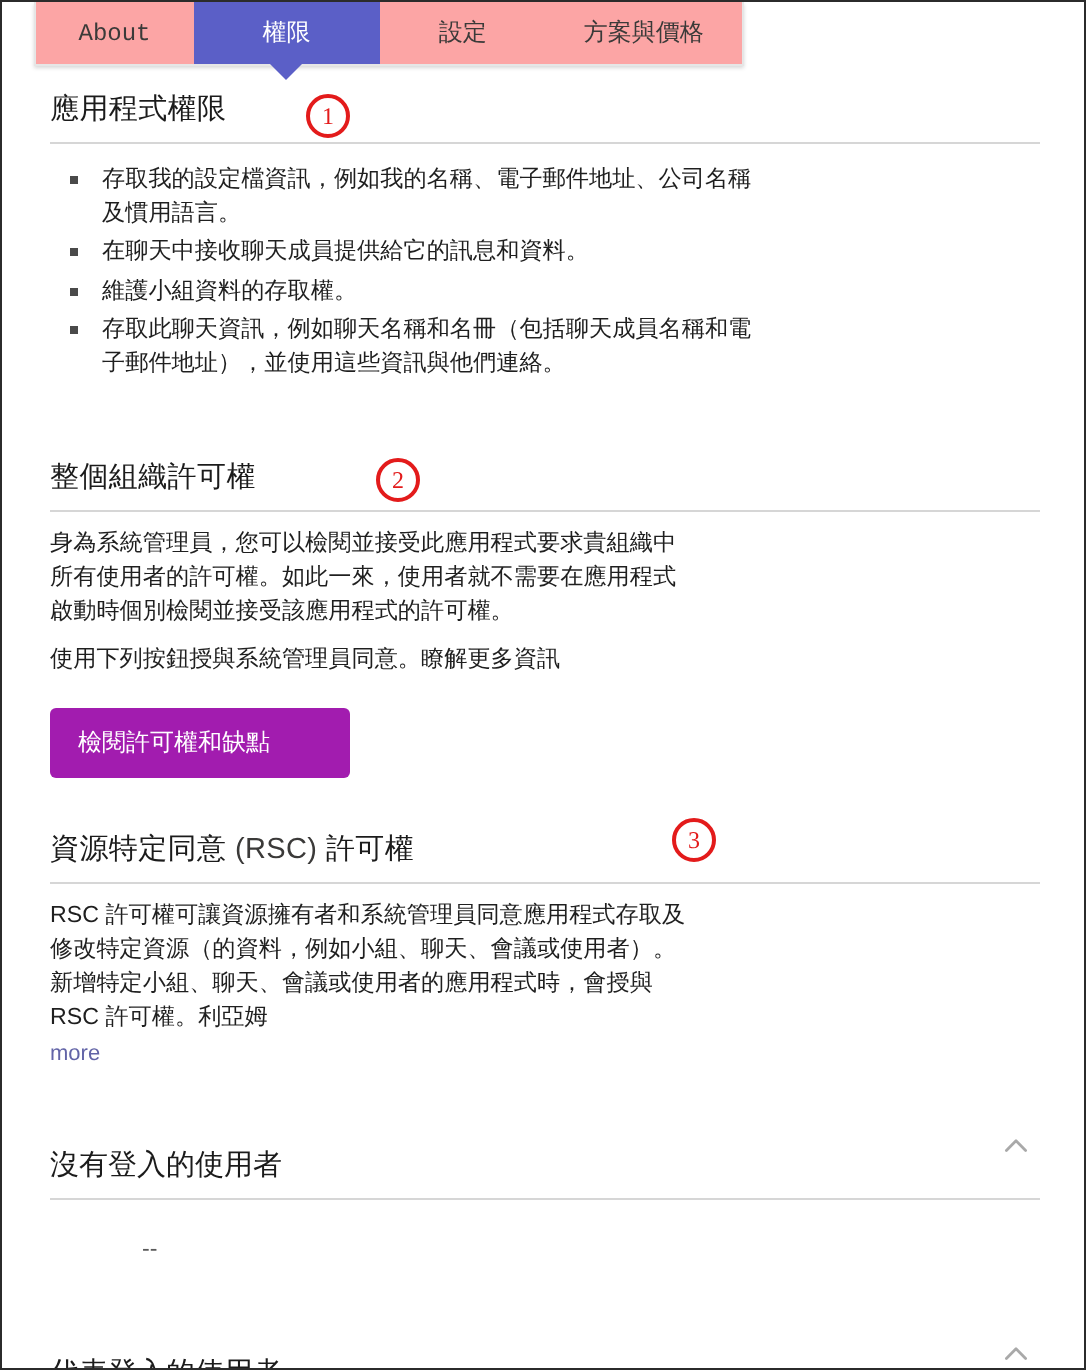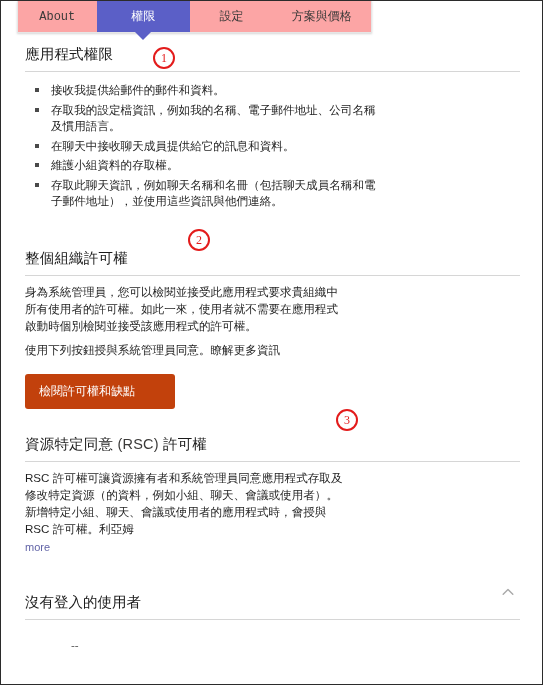--- a/index.html
+++ b/index.html
@@ -131,21 +131,21 @@
     font-size: 11px;
     color: #6264a7;
     margin-top: 2px;
     text-decoration: none;
     cursor: pointer;
   }
 
   .primary-button {
     display: inline-block;
     margin-top: 16px;
-    background: #c2410c;
+    background: #a21caf;
     color: #ffffff;
     font-size: 12px;
     border: none;
     border-radius: 3px;
     padding: 9px 18px 9px 14px;
     min-width: 150px;
     text-align: left;
     cursor: pointer;
     font-family: inherit;
   }
@@ -224,21 +224,20 @@
       </div>
     </div>
   </div>
 
   <div class="content">
 
     
     <h2 class="section-heading">應用程式權限</h2>
 
     <ul class="perm-list">
-      <li>接收我提供給郵件的郵件和資料。</li>
       <li>存取我的設定檔資訊，例如我的名稱、電子郵件地址、公司名稱及慣用語言。</li>
       <li>在聊天中接收聊天成員提供給它的訊息和資料。</li>
       <li>維護小組資料的存取權。</li>
       <li>存取此聊天資訊，例如聊天名稱和名冊（包括聊天成員名稱和電子郵件地址），並使用這些資訊與他們連絡。</li>
     </ul>
 
     <div class="gap-lg"></div>
 
     
     <h2 class="section-heading">整個組織許可權</h2>

